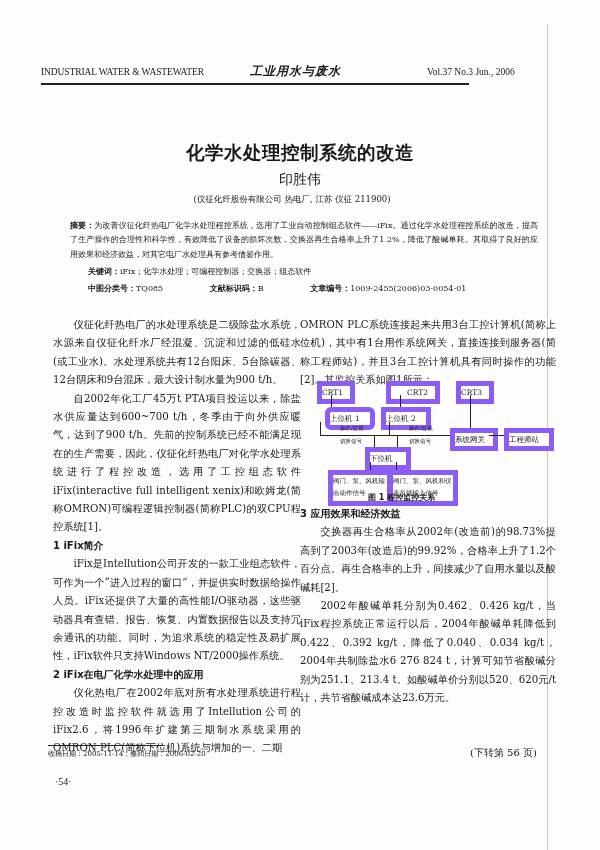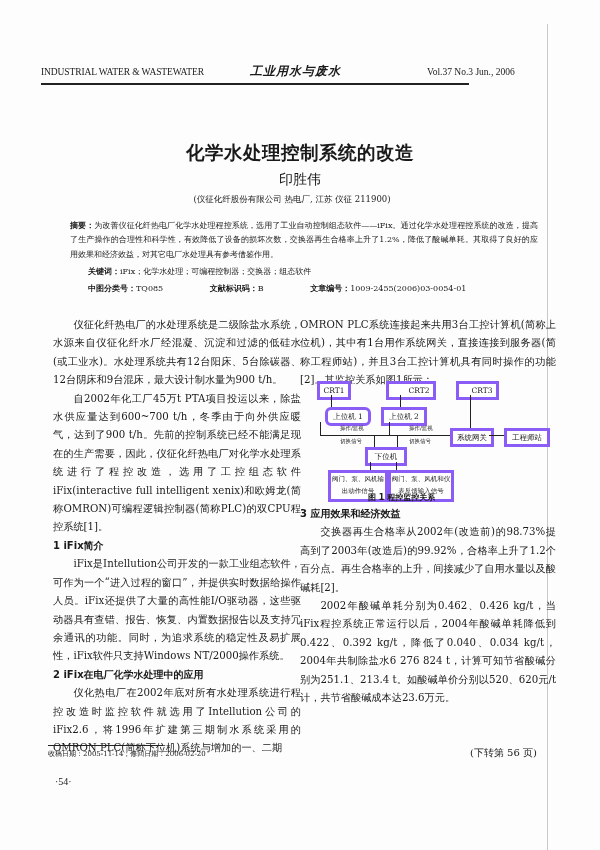--- a/index.html
+++ b/index.html
@@ -22,21 +22,21 @@
   .cls { position:absolute; left:88px; top:283px; font-size:8px; white-space:nowrap; }
   .cls span { margin-right:22px; }
   .col { position:absolute; font-size:10.2px; line-height:18.4px; text-align:justify; }
   .col p { margin:0; }
   .col .ind { text-indent:2em; }
   .col .sec { font-family:"DejaVu Sans", sans-serif; font-weight:bold; font-size:10px; }
   .left { left:53px; top:316px; width:248px; }
   .right { left:300px; top:316px; width:256px; }
   .right2 { left:300px; top:505px; width:256px; }
   .diagram { position:absolute; left:312px; top:381px; width:250px; height:120px; font-size:7px; }
-  .box { position:absolute; border:3px solid #8b5cf6; background:#fff; text-align:center; line-height:13px; height:13px; font-size:7.5px; }
+  .box { position:absolute; border:5px solid #8b5cf6; background:#fff; text-align:left; line-height:13px; height:13px; font-size:7.5px; }
   .line { position:absolute; background:#222; }
   .tiny { position:absolute; font-size:5.5px; white-space:nowrap; }
   .fig-cap { position:absolute; left:368px; top:492px; font-size:8px; font-weight:bold; font-family:"DejaVu Sans", sans-serif; }
   .foot-rule { position:absolute; left:48px; top:745px; width:115px; height:1px; background:#222; }
   .foot-dates { position:absolute; left:48px; top:749px; font-size:7px; }
   .cont { position:absolute; left:470px; top:746px; font-size:10px; }
   .pageno { position:absolute; left:55px; top:776px; font-size:10px; font-family:"Liberation Serif", serif; }
 </style>
 </head>
 <body>
@@ -75,21 +75,21 @@
   <p class="ind">仪化热电厂在2002年底对所有水处理系统进行程控改造时监控软件就选用了Intellution公司的iFix2.6，将1996年扩建第三期制水系统采用的OMRON PLC(简称下位机)系统与增加的一、二期</p>
 </div>
 
 <div class="col right">
   <p>OMRON PLC系统连接起来共用3台工控计算机(简称上位机)，其中有1台用作系统网关，直接连接到服务器(简称工程师站)，并且3台工控计算机具有同时操作的功能[2]。其监控关系如图1所示：</p>
 </div>
 
 <div class="diagram">
   <div class="box" style="left:5px;top:0;width:28px;">CRT1</div>
   <div class="box" style="left:74px;top:0;width:28px;padding-left:16px;">CRT2</div>
-  <div class="box" style="left:144px;top:0;width:28px;padding-left:9px;">CRT3</div>
+  <div class="box" style="left:144px;top:0;width:28px;">CRT3</div>
   <div class="line" style="left:19px;top:14px;width:1px;height:12px;"></div>
   <div class="line" style="left:88px;top:14px;width:1px;height:12px;"></div>
   <div class="line" style="left:158px;top:14px;width:1px;height:33px;"></div>
   <div class="box" style="left:13px;top:26px;width:40px;border-radius:6px;">上位机 1</div>
   <div class="box" style="left:69px;top:26px;width:40px;">上位机 2</div>
   <div class="line" style="left:8px;top:54px;width:130px;height:1px;"></div>
   <div class="line" style="left:8px;top:41px;width:1px;height:14px;"></div>
   <div class="line" style="left:77px;top:41px;width:1px;height:14px;"></div>
   <span class="tiny" style="left:28px;top:44px;">操作/监视</span>
   <span class="tiny" style="left:28px;top:57px;">切换信号</span>

